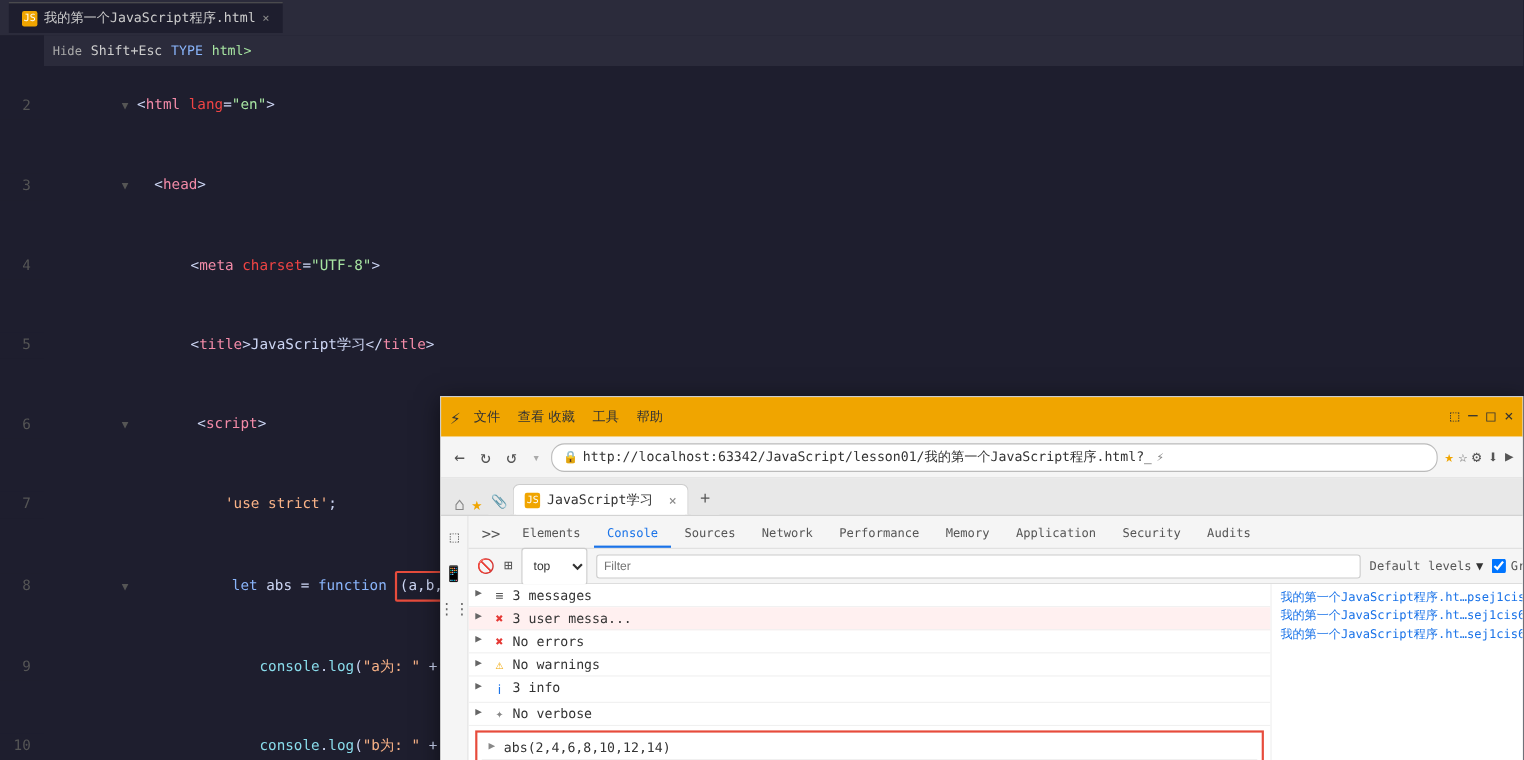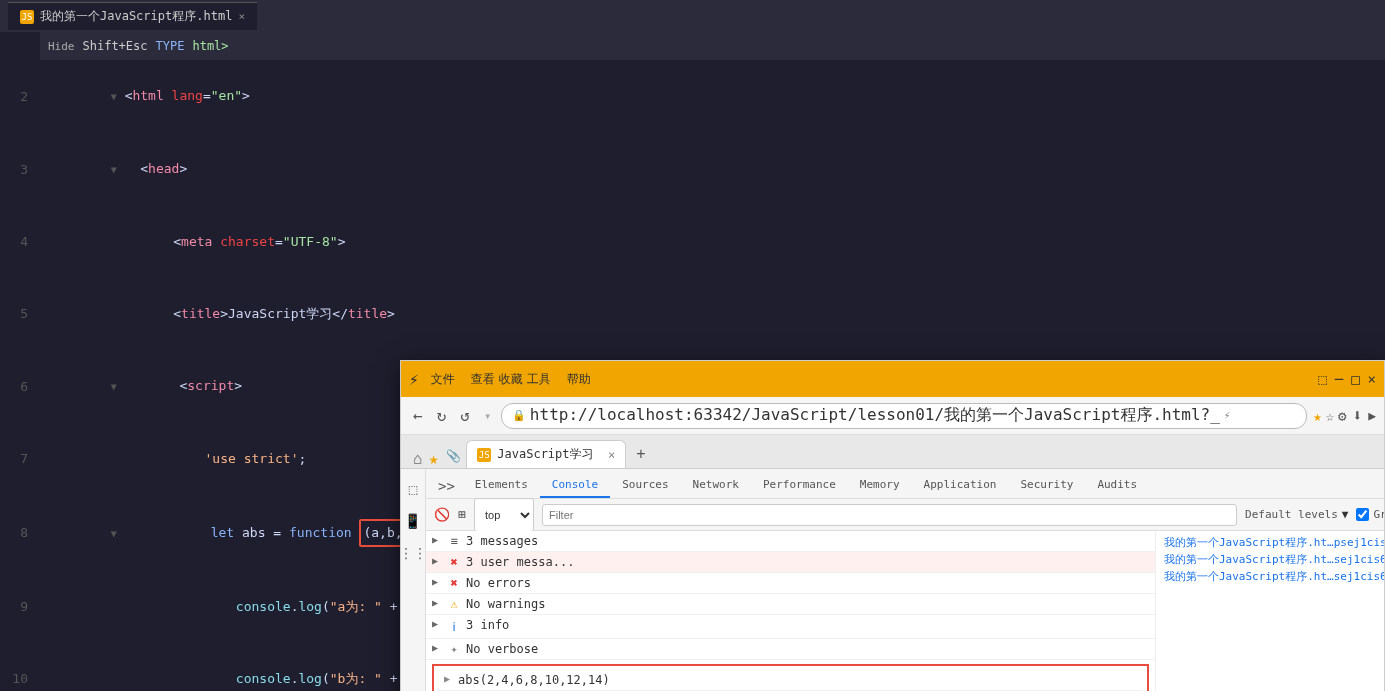--- a/index.html
+++ b/index.html
@@ -189,21 +189,21 @@
       border-radius: 12px;
       height: 26px;
       display: flex;
       align-items: center;
       padding: 0 10px;
       font-size: 12px;
       color: #333;
       gap: 4px;
     }
     .url-lock { color: #888; font-size: 11px; }
-    .url-text { color: #333; font-size: 16px; overflow: hidden; text-overflow: ellipsis; white-space: nowrap; }
+    .url-text { color: #333; font-size: 12px; overflow: hidden; text-overflow: ellipsis; white-space: nowrap; }
     .url-lightning { color: #888; font-size: 11px; }
     .browser-action-btns {
       display: flex;
       gap: 4px;
       color: #555;
       font-size: 14px;
     }
     .download-btn {
       color: #555;
       font-size: 16px;
@@ -552,21 +552,21 @@
 
   </div>
 
   <div class="browser-overlay">
 
     <div class="browser-titlebar">
       <div class="browser-titlebar-left">
         <span style="font-size:16px; margin-right:8px;">⚡</span>
         <span style="margin-right:12px;">文件</span>
         <span style="">查看</span>
-        <span style="margin-right:0;">收藏</span>
+        <span style="margin-right:12px;">收藏</span>
         <span style="margin-right:12px;">工具</span>
         <span style="font-family:Liberation Mono, monospace;">帮助</span>
       </div>
       <div class="browser-controls-right">
         <span>⬚</span>
         <span>─</span>
         <span>□</span>
         <span>×</span>
       </div>
     </div>

